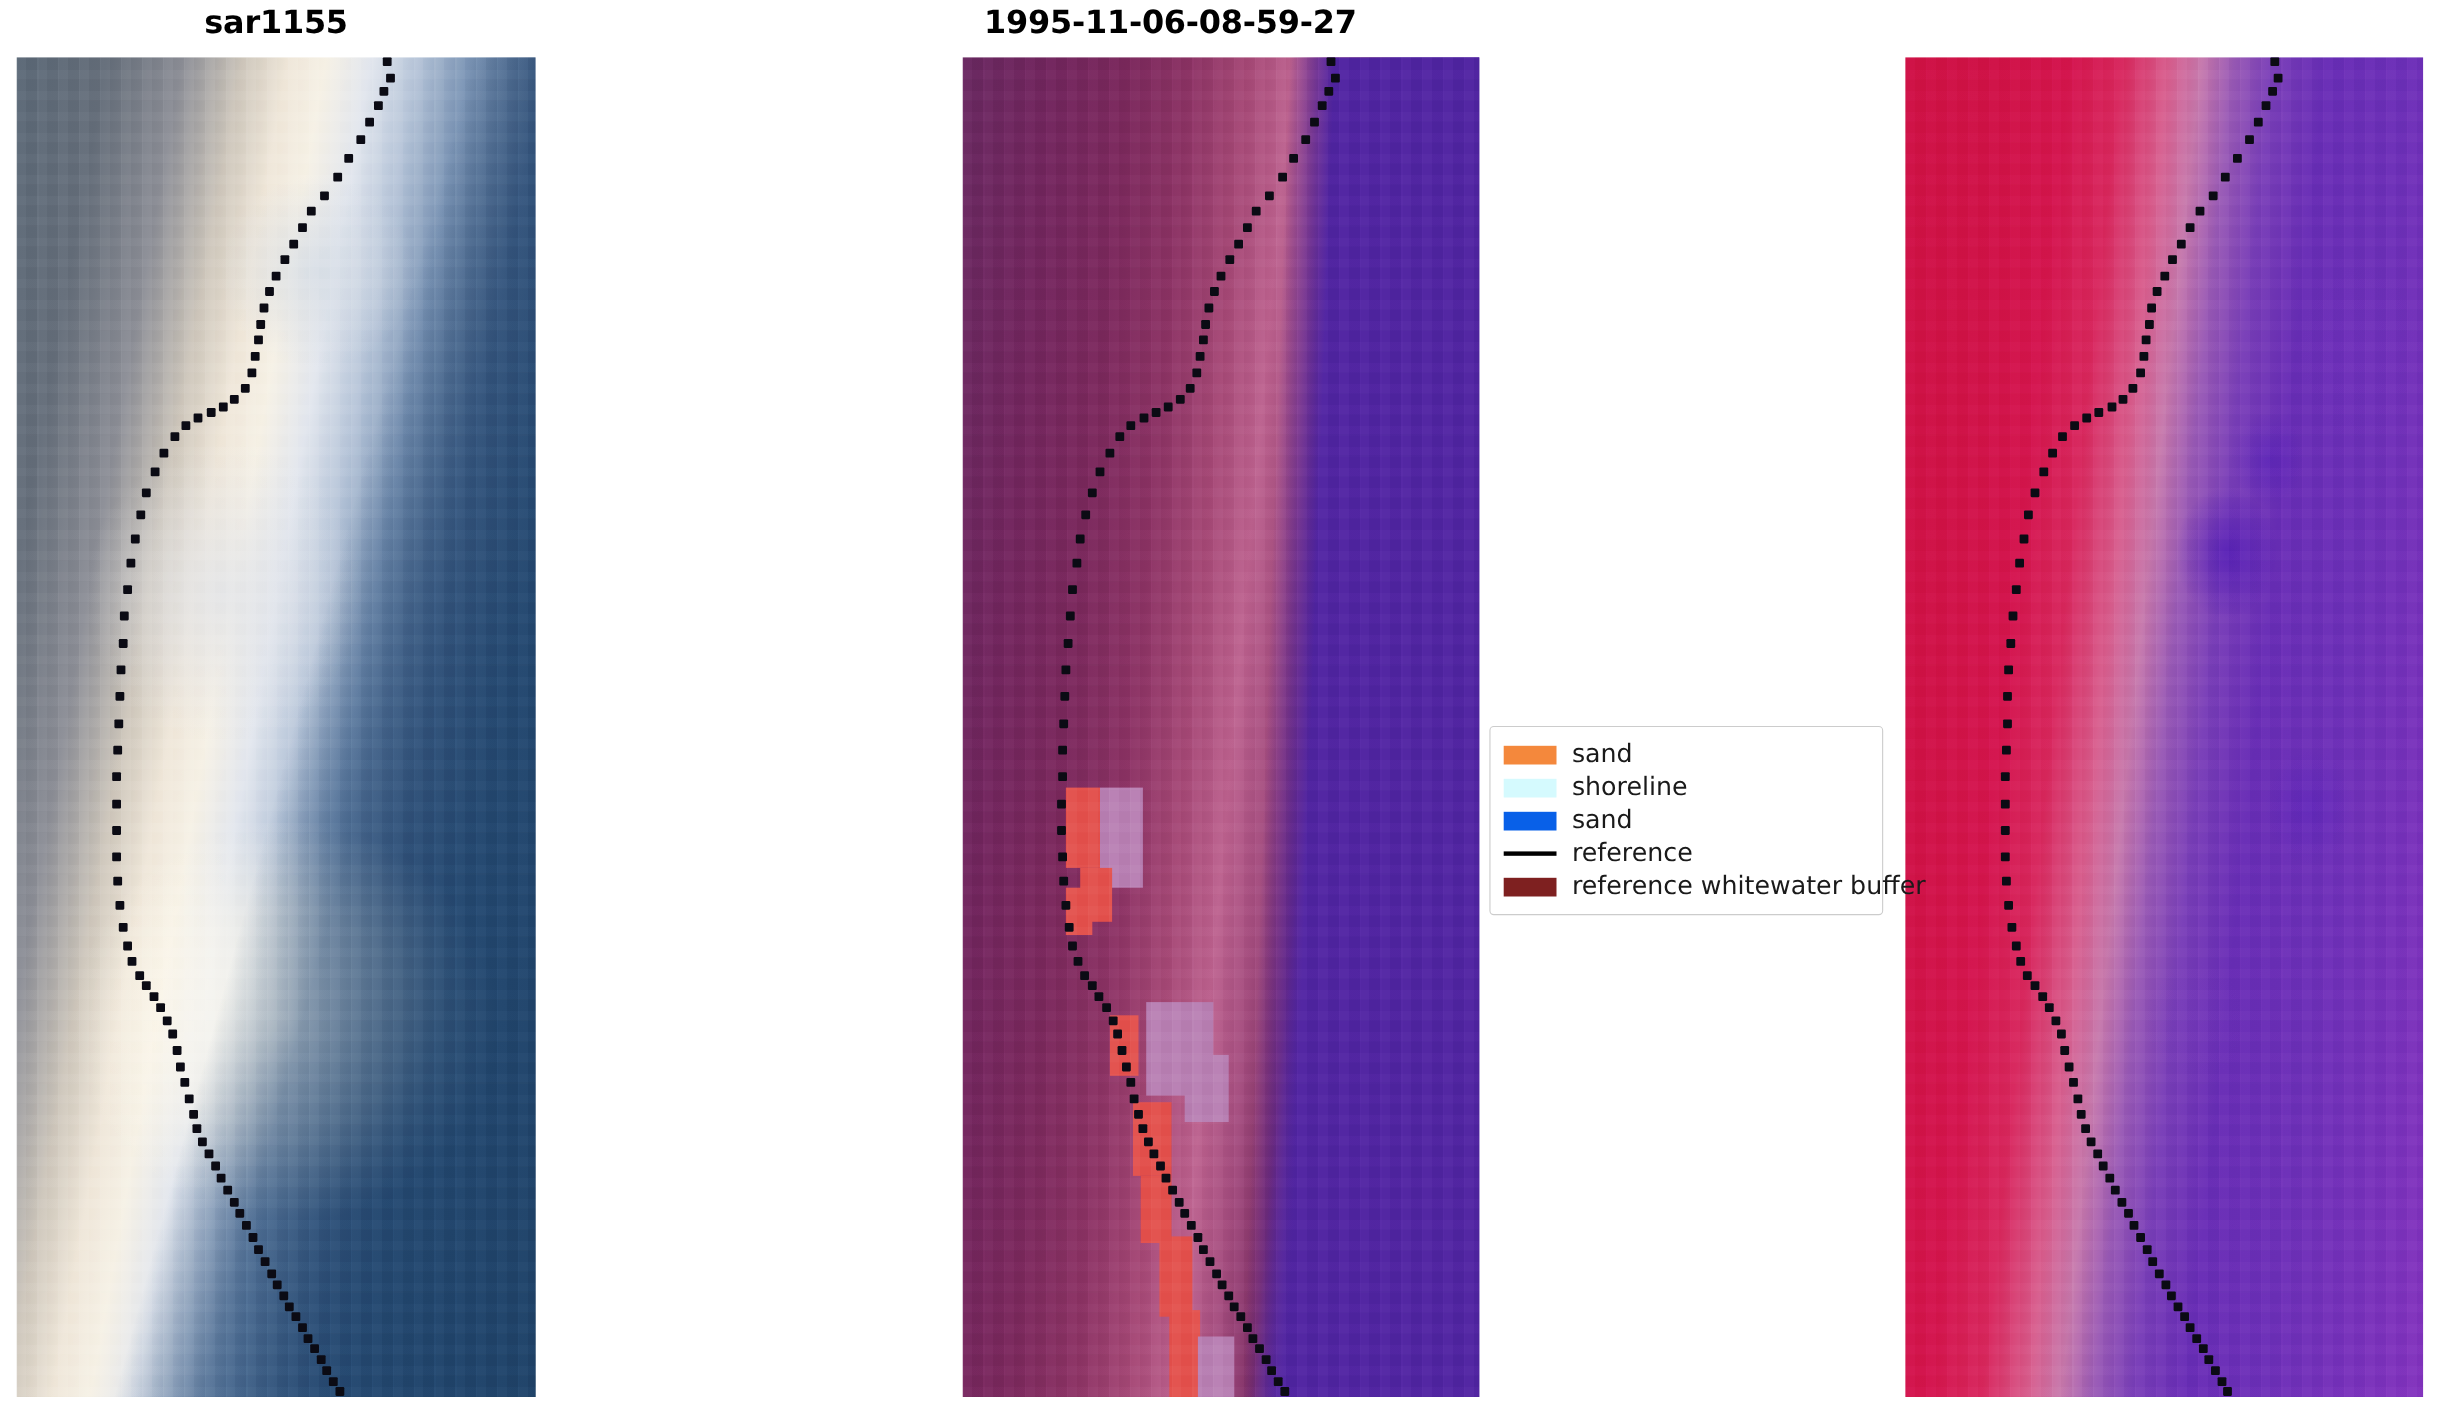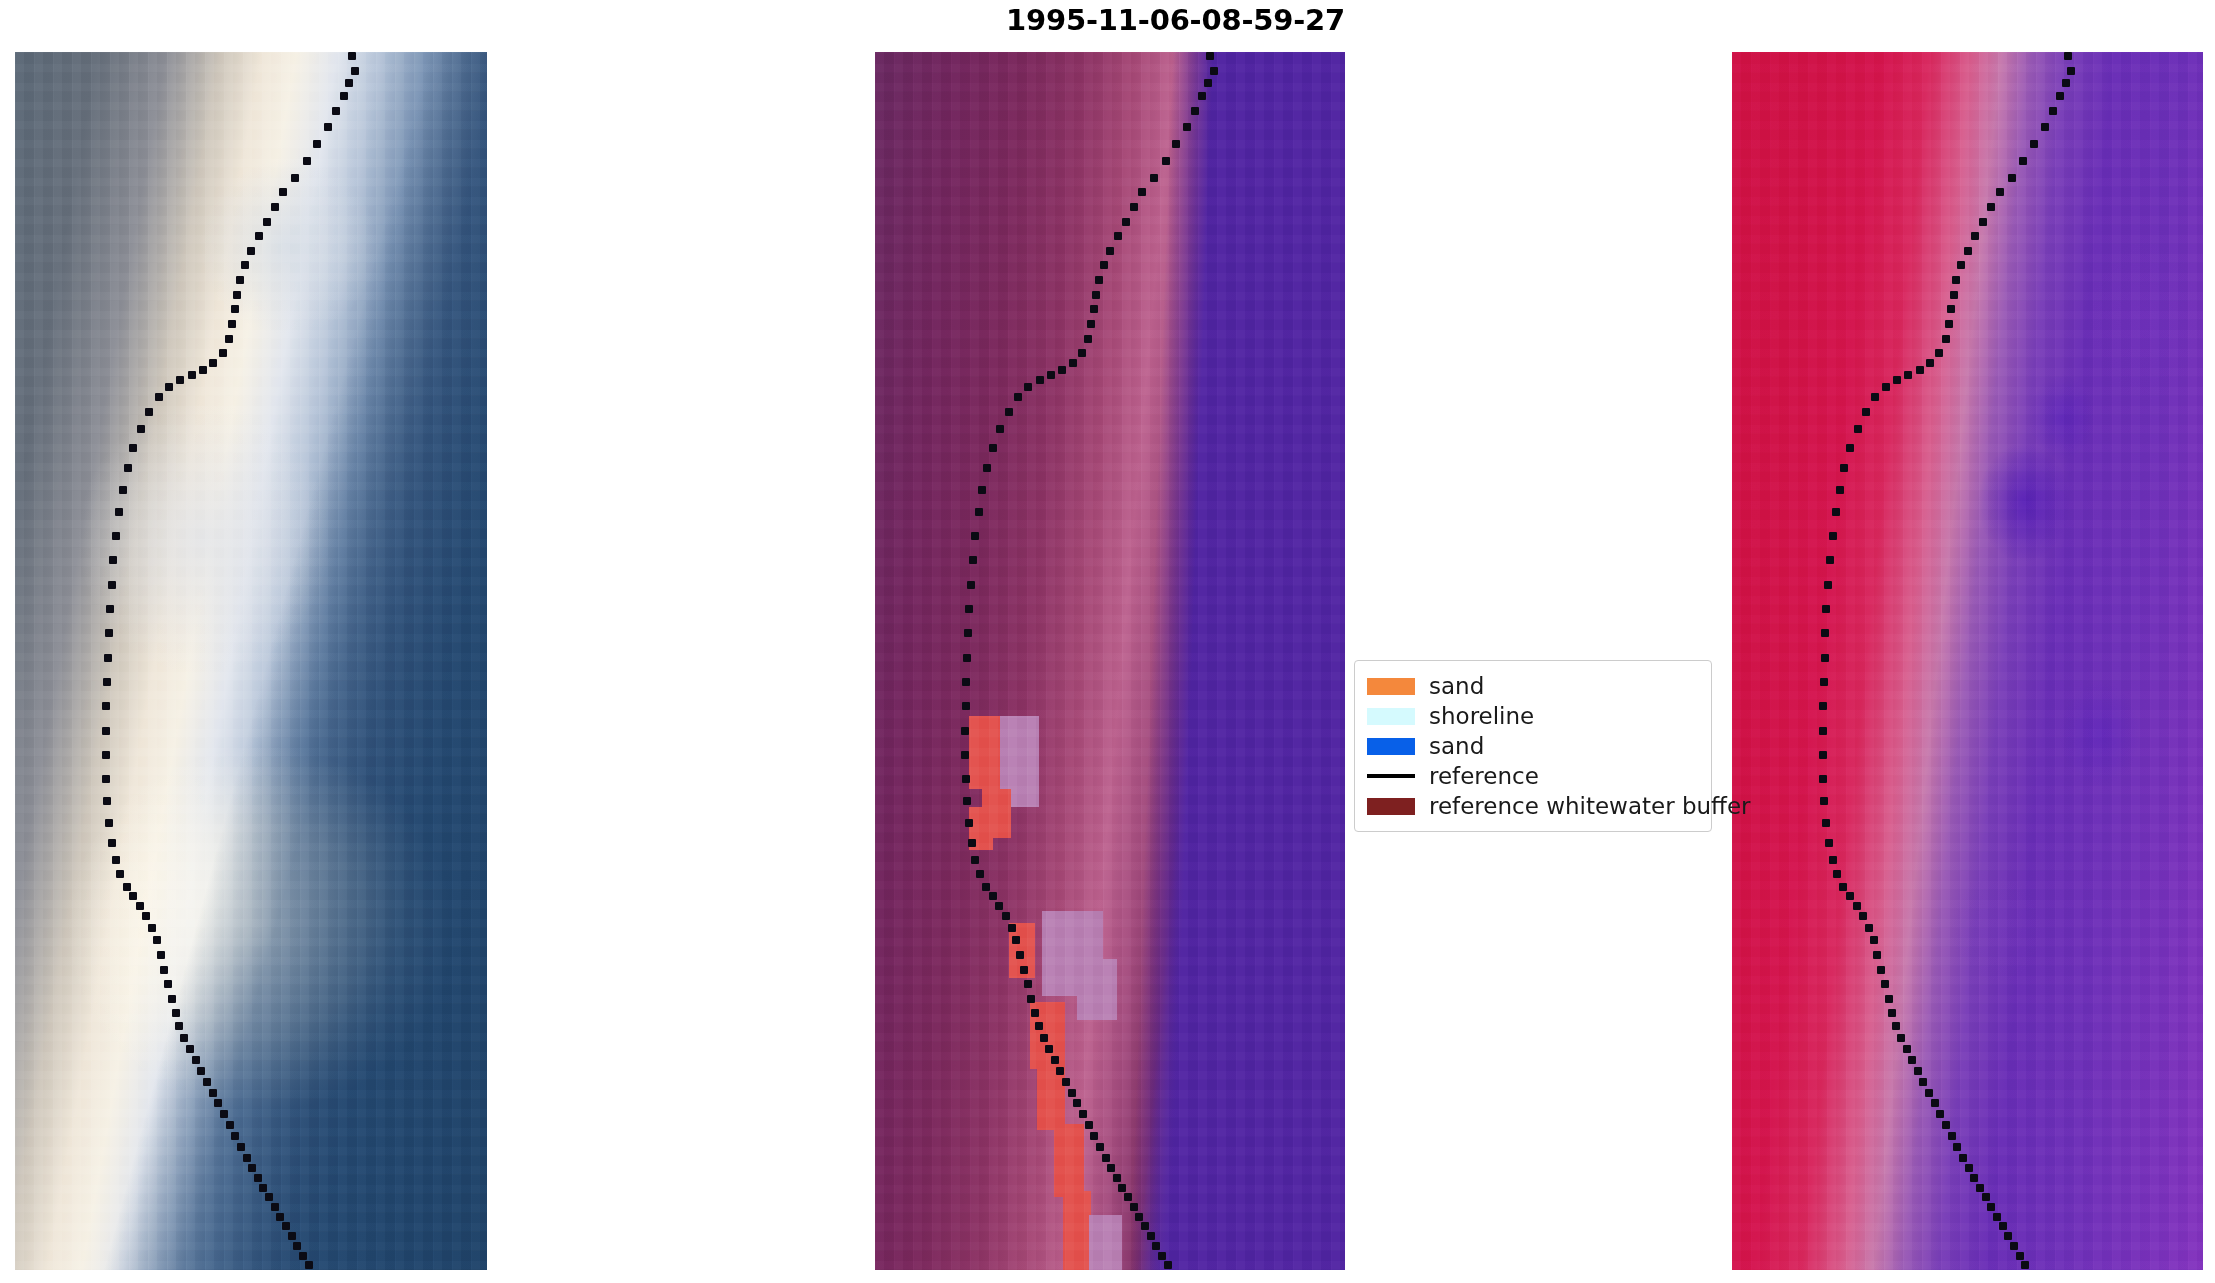--- a/index.html
+++ b/index.html
@@ -77,20 +77,21 @@
   .legend-row{display:flex;align-items:center;height:30px;}
   .swatch{width:48px;height:17px;margin-right:14px;flex:none;}
   .swatch.line{height:0;border-top:4px solid #000000;}
   .legend-label{font-size:23px;color:#1a1a1a;line-height:1;white-space:nowrap;}
 </style>
 </head>
 <body>
 
 <div class="figure">
 
+  <div class="panel-title" style="left:15px;top:6px;width:472px;">sar1155</div>
 
   <div class="panel" style="left:15px;top:52px;width:472px;height:1218px;">
     <div class="imgwrap">
       <div class="layer p1-base"></div>
       <div class="layer p1-sea"></div>
       <div class="layer blocky"></div>
       <div class="layer pixgrid"></div>
       <div class="layer" id="shore1">
           <div class="shore-dot" style="left: 70.5%; top: 0%;"></div>
           <div class="shore-dot" style="left: 71.2%; top: 1.2%;"></div>
@@ -173,21 +174,21 @@
           <div class="shore-dot" style="left: 55.4%; top: 95.3%;"></div>
           <div class="shore-dot" style="left: 56.6%; top: 96.1%;"></div>
           <div class="shore-dot" style="left: 57.8%; top: 96.9%;"></div>
           <div class="shore-dot" style="left: 59%; top: 97.7%;"></div>
           <div class="shore-dot" style="left: 60.2%; top: 98.5%;"></div>
           <div class="shore-dot" style="left: 61.4%; top: 99.3%;"></div>
         </div>
     </div>
   </div>
 
-  <div class="panel-title" style="left:875px;top:6px;width:470px;text-align:right;">1995-11-06-08-59-27</div>
+  <div class="panel-title" style="left:829px;top:6px;width:470px;">1995-11-06-08-59-27</div>
 
   <div class="panel" style="left:875px;top:52px;width:470px;height:1218px;">
     <div class="imgwrap">
       <div class="layer p2-base"></div>
       <div class="layer p2-water"></div>
       <div class="layer" id="class-blobs">
           <div class="blob" style="left: 26.5%; top: 54.5%; width: 8.5%; height: 7.5%; background: rgb(185, 129, 180);"></div>
           <div class="blob" style="left: 20%; top: 54.5%; width: 6.5%; height: 6%; background: rgb(227, 83, 79);"></div>
           <div class="blob" style="left: 22.8%; top: 60.5%; width: 6.2%; height: 4%; background: rgb(227, 83, 79);"></div>
           <div class="blob" style="left: 20%; top: 62%; width: 5%; height: 3.5%; background: rgb(227, 83, 79);"></div>

